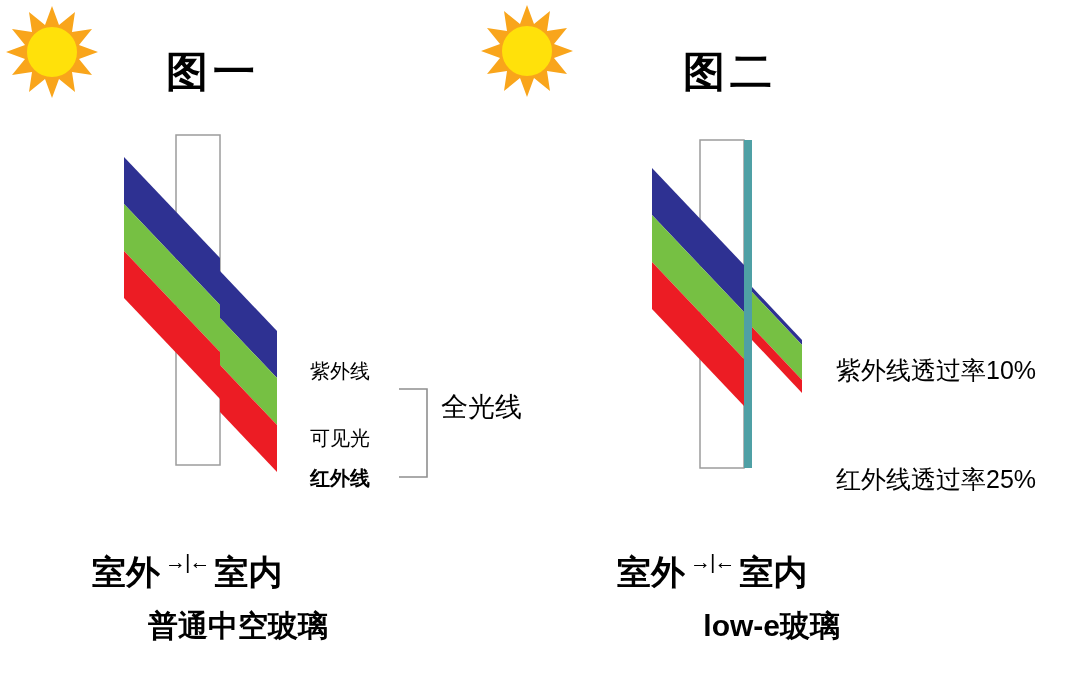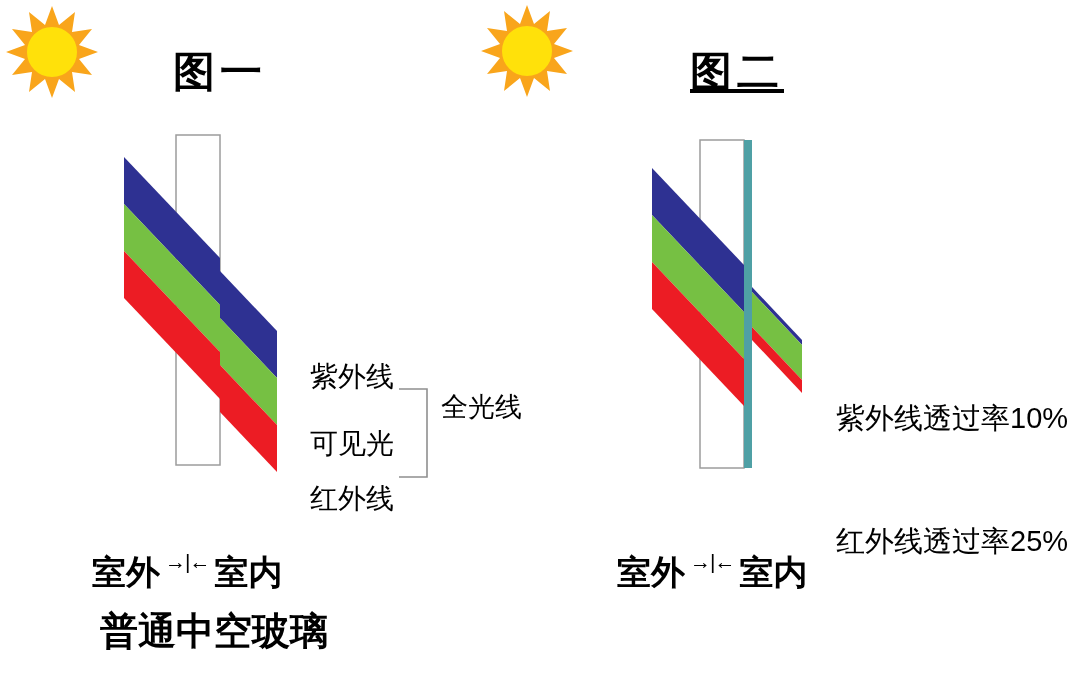--- a/index.html
+++ b/index.html
@@ -21,27 +21,27 @@
   .uv{ fill:var(--uv); }
   .visible{ fill:var(--visible); }
   .ir{ fill:var(--ir); }
   .glass{ fill:#ffffff; stroke:var(--glass-border); stroke-width:1.5; }
   .coating{ fill:var(--coating); }
   .rays{ fill:var(--sun-rays); }
   .sun-core{ fill:var(--sun-center); stroke:var(--sun-rays); stroke-width:2; }
   .bracket{ fill:none; stroke:#8f8f8f; stroke-width:1.6; }
 
   .abs{ position:absolute; white-space:nowrap; }
-  .fig-title{ font-size:42px; font-weight:700; letter-spacing:5px; text-align:center; width:110px;margin-left:7px; }
-  .band-label{ font-size:28px; }
+  .fig-title{ font-size:42px; font-weight:700; letter-spacing:5px; text-align:center; width:110px; }
+  .band-label{ font-size:20px; }
   .summary{ font-size:27px; line-height:31px; }
-  .trans-label{ font-size:29px;margin-top:45px; }
+  .trans-label{ font-size:25px; }
   .inout{ display:flex; align-items:flex-start; font-size:34px; font-weight:700; }
   .inout .divider{ font-size:21px; font-weight:400; margin:0 5px; letter-spacing:-1px; }
-  .caption{ font-size:38px; font-weight:700; text-align:right; }
+  .caption{ font-size:30px; font-weight:700; text-align:right; }
 </style>
 </head>
 <body>
 
 <div class="canvas">
 
   <svg class="layer" width="1080" height="676" viewBox="0 0 1080 676">
     <defs>
       <polygon id="sunrays" points="0,-46 7,-27 23,-40 20,-20 40,-23 27,-7 46,0 27,7 40,23 20,20 23,40 7,27 0,46 -7,27 -23,40 -20,20 -40,23 -27,7 -46,0 -27,-7 -40,-23 -20,-20 -23,-40 -7,-27"></polygon>
     </defs>
@@ -84,39 +84,40 @@
       <polygon class="ir" points="752,327 802,380 802,393 752,340"></polygon>
     </g>
 
     <rect class="coating" x="744" y="140" width="8" height="328"></rect>
   </svg>
 
   <div class="abs fig-title" style="left:158px; top:44px;">图一</div>
 
   <div class="abs band-label" style="left:310px; top:358px;">紫外线</div>
   <div class="abs band-label" style="left:310px; top:417px;margin-top:8px;">可见光</div>
-  <div class="abs band-label" style="left:310px; top:480px;">红外线</div>
+  <div class="abs band-label" style="left:310px; top:465px;font-weight:bold;">红外线</div>
 
   <div class="abs summary" style="left:441px; top:392px;">
     <div>全光线</div>
   </div>
 
   <div class="abs inout" style="left:92px; top:550px;">
     <span>室外</span>
     <span class="divider">→|←</span>
     <span>室内</span>
   </div>
 
   <div class="abs caption" style="left:100px; top:606px; width:228px;">普通中空玻璃</div>
 
-  <div class="abs fig-title" style="left:675px; top:44px;text-decoration:underline;">图二</div>
+  <div class="abs fig-title" style="left:675px; top:44px;">图二</div>
 
   <div class="abs trans-label" style="left:836px; top:354px;">紫外线透过率10%</div>
-  <div class="abs trans-label" style="left:836px; top:477px;">红外线透过率25%</div>
+  <div class="abs trans-label" style="left:836px; top:463px;">红外线透过率25%</div>
 
   <div class="abs inout" style="left:617px; top:550px;">
     <span>室外</span>
     <span class="divider">→|←</span>
     <span>室内</span>
   </div>
 
+  <div class="abs caption" style="left:640px; top:606px; width:200px;">low-e玻璃</div>
 
 </div>
 
 </body></html>

